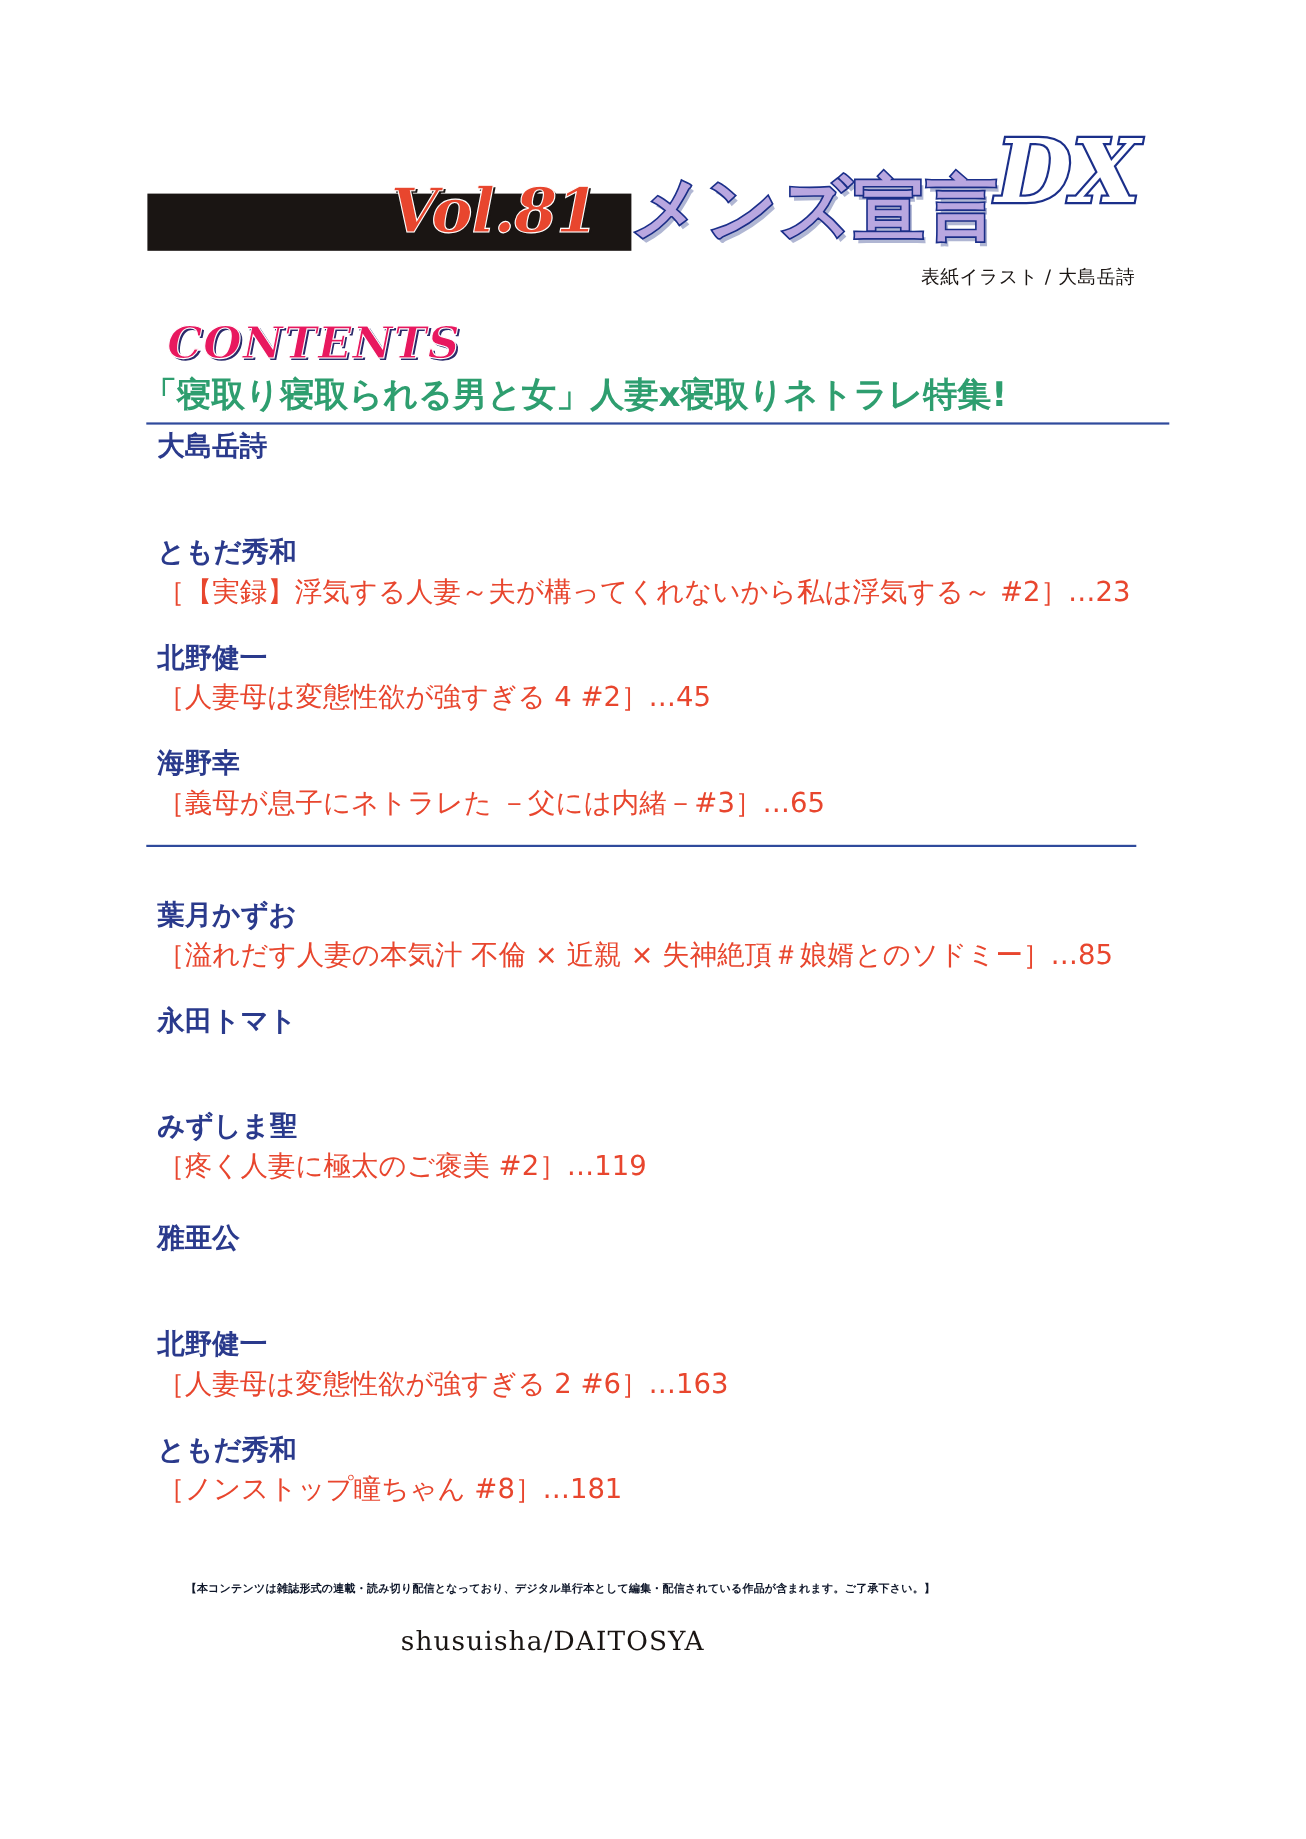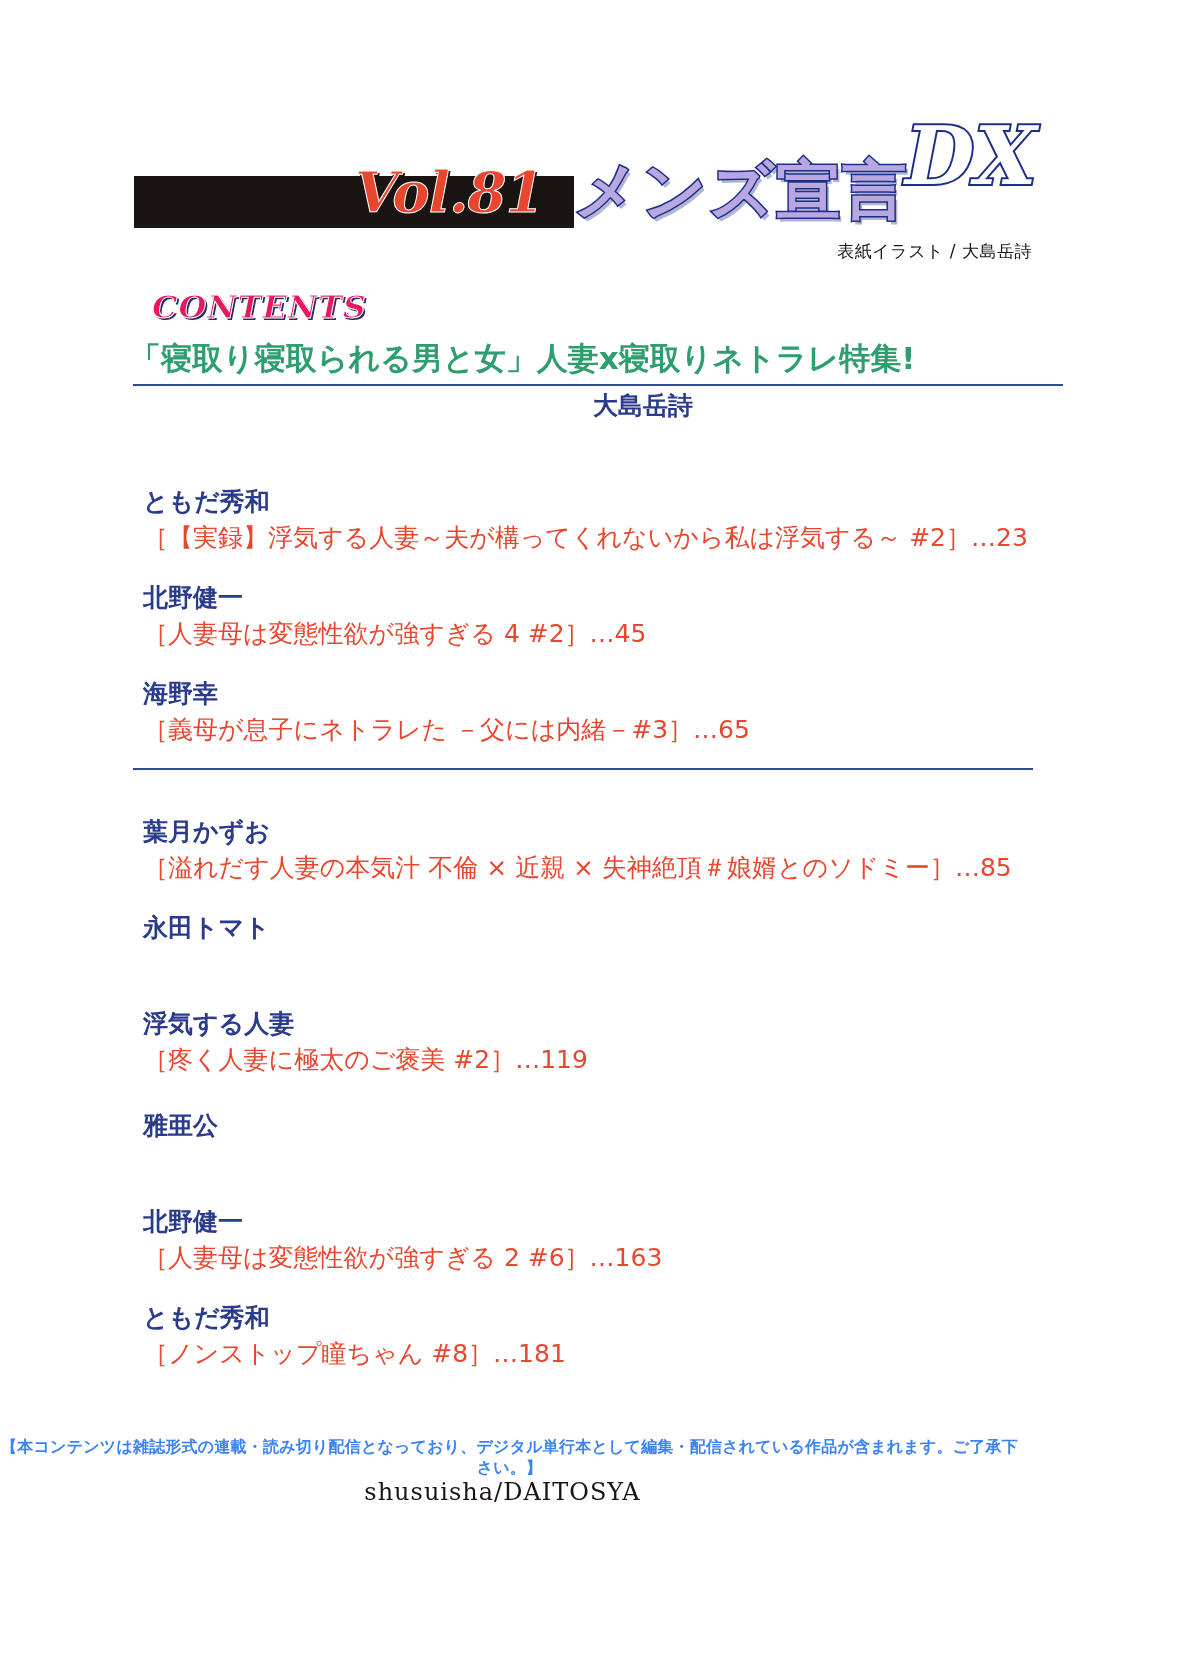--- a/index.html
+++ b/index.html
@@ -87,21 +87,21 @@
     color: #1a1513;
     letter-spacing: 0.5px;
   }
 
   
   .contents-title {
     position: absolute;
     left: 152px;
     top: 288px;
     font-family: "DejaVu Serif", "Liberation Serif", serif;
-    font-size: 32px;
+    font-size: 40px;
     font-weight: bold;
     font-style: italic;
     letter-spacing: 1px;
     color: #e8185f;
     -webkit-text-stroke: 1px #ffffff;
     text-shadow: 2px 2px 0 #2a2a6a;
   }
   .feature-line {
     position: absolute;
     left: 130px;
@@ -147,23 +147,23 @@
     white-space: nowrap;
   }
 
   
   .note {
     position: absolute;
     left: 0;
     top: 1437px;
     width: 1019px;
     text-align: center;
-    font-size: 16px;
-    font-weight: bold;
-    color: #3b82f6;
+    font-size: 10px;
+    font-weight: bold;
+    color: #0f172a;
     letter-spacing: 0.2px;
   }
   .imprint {
     position: absolute;
     left: 0;
     top: 1478px;
     width: 1005px;
     text-align: center;
     font-family: "DejaVu Serif", "Liberation Serif", serif;
     font-size: 24px;
@@ -186,21 +186,21 @@
   <div class="cover-credit">表紙イラスト / 大島岳詩</div>
 </div>
 
 <div class="contents-title">CONTENTS</div>
 <div class="feature-line">「寝取り寝取られる男と女」人妻x寝取りネトラレ特集!</div>
 <div class="rule rule-top"></div>
 <div class="rule rule-mid"></div>
 
 <div class="entries">
 
-  <div class="entry" style="top:392px;text-align:center;">
+  <div class="entry" style="top:392px;">
     <div class="author">大島岳詩</div>
   </div>
 
   <div class="entry" style="top:488px;">
     <div class="author">ともだ秀和</div>
     <div class="title">［【実録】浮気する人妻～夫が構ってくれないから私は浮気する～ #2］…23</div>
   </div>
 
   <div class="entry" style="top:584px;">
     <div class="author">北野健一</div>
@@ -215,21 +215,21 @@
   <div class="entry" style="top:818px;">
     <div class="author">葉月かずお</div>
     <div class="title">［溢れだす人妻の本気汁 不倫 × 近親 × 失神絶頂＃娘婿とのソドミー］…85</div>
   </div>
 
   <div class="entry" style="top:914px;">
     <div class="author">永田トマト</div>
   </div>
 
   <div class="entry" style="top:1010px;">
-    <div class="author">浮気する人妻</div>
+    <div class="author">みずしま聖</div>
     <div class="title">［疼く人妻に極太のご褒美 #2］…119</div>
   </div>
 
   <div class="entry" style="top:1112px;">
     <div class="author">雅亜公</div>
   </div>
 
   <div class="entry" style="top:1208px;">
     <div class="author">北野健一</div>
     <div class="title">［人妻母は変態性欲が強すぎる 2 #6］…163</div>

